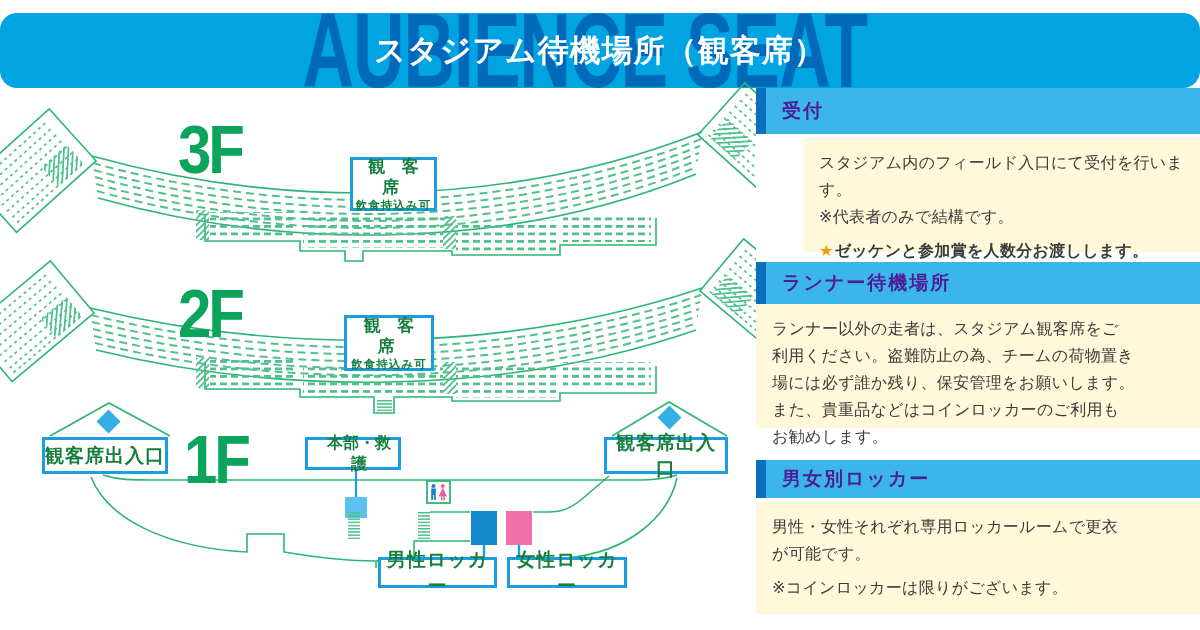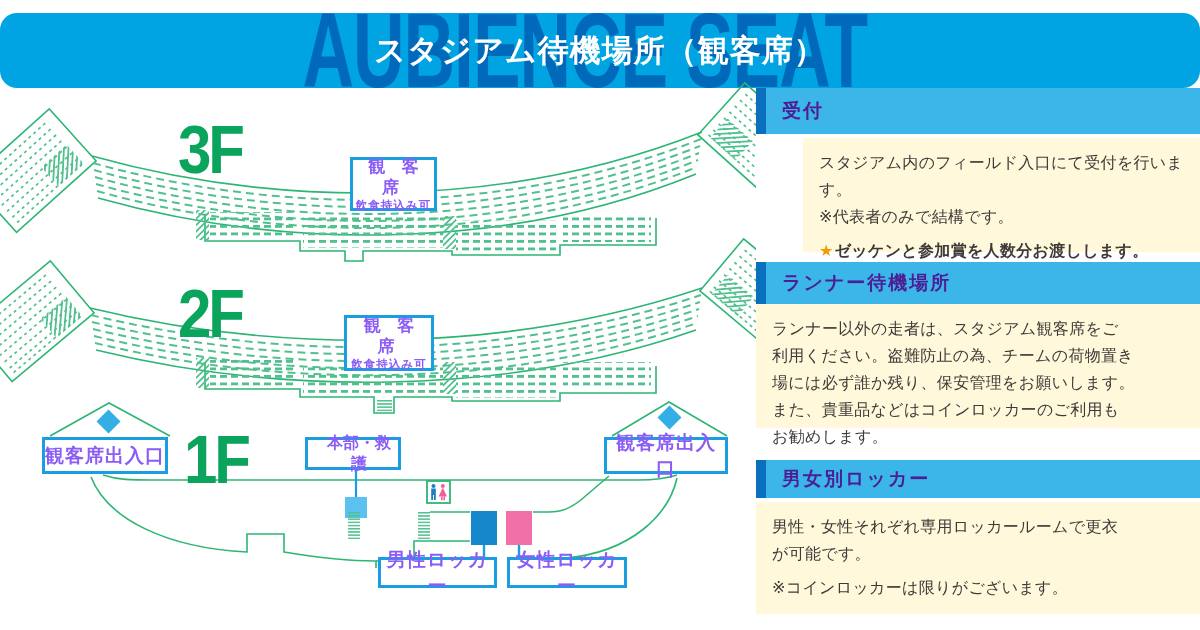--- a/index.html
+++ b/index.html
@@ -15,21 +15,21 @@
            font-size:70px;font-weight:900;color:#0069BA;letter-spacing:-1px;
            white-space:nowrap;line-height:1;}
   .bar-title{position:absolute;left:0;top:50%;width:100%;text-align:center;
            transform:translateY(-50%);font-size:31px;font-weight:bold;color:#fff;
            letter-spacing:1px;z-index:2;}
 
   
   .floor-label{position:absolute;color:#0AA45C;font-weight:900;font-size:60px;
            letter-spacing:-3px;line-height:1;transform:scaleY(1.14);
            transform-origin:top left;z-index:3;}
-  .map-box{position:absolute;background:#fff;border:3px solid #1B9DE2;color:#8b5cf6;
+  .map-box{position:absolute;background:#fff;border:3px solid #1B9DE2;color:#15803d;
            font-weight:bold;display:flex;align-items:center;justify-content:center;
            box-sizing:border-box;z-index:4;text-align:center;}
   .seat-box{flex-direction:column;line-height:1.25;}
   .seat-box .t{font-size:17px;letter-spacing:6px;text-indent:6px;}
   .seat-box .s{font-size:11.5px;letter-spacing:1px;}
   .tag{font-size:19px;letter-spacing:1px;}
   .tag.small{font-size:16px;letter-spacing:0;}
 
   
   .panel-h{position:absolute;left:756px;width:444px;background:#3CB5E9;

